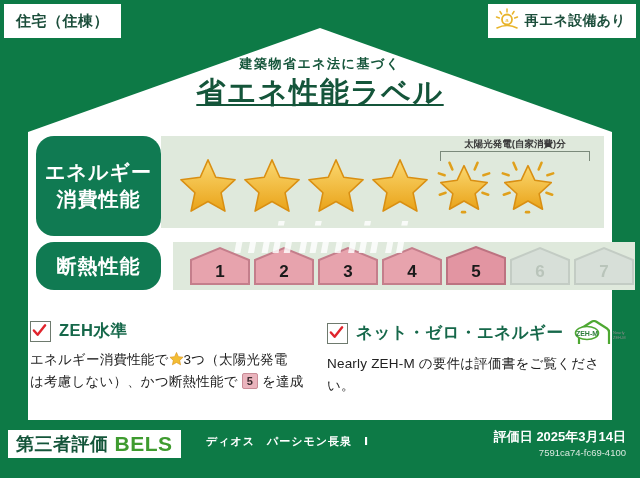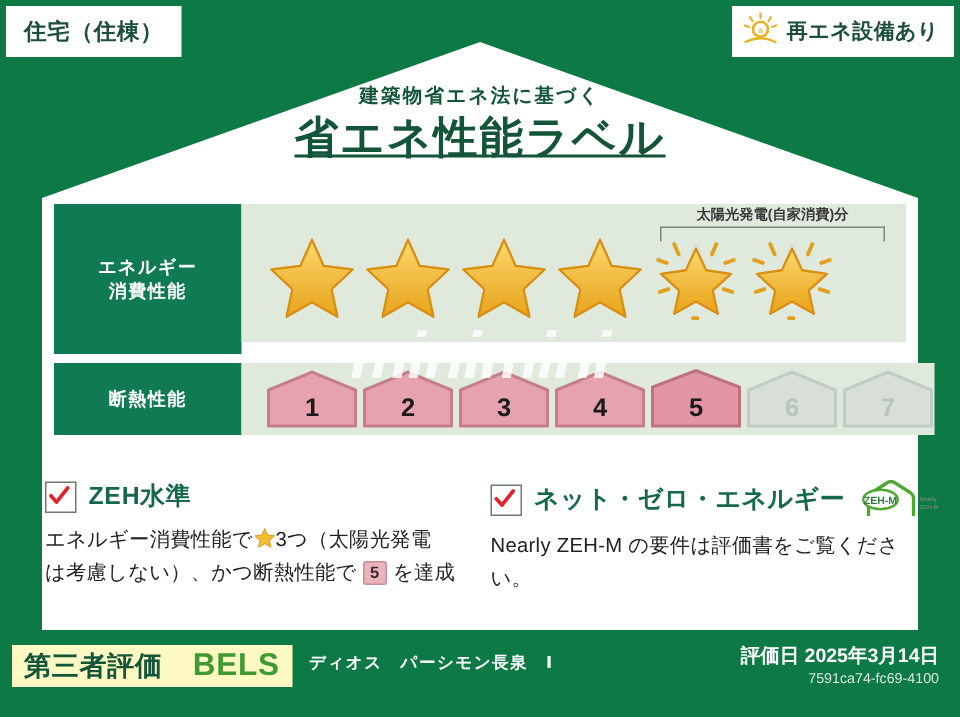--- a/index.html
+++ b/index.html
@@ -48,25 +48,25 @@
   .title-main{
     font-size:29px;font-weight:bold;color:#14553a;letter-spacing:1.5px;
     line-height:1.25;margin-top:2px;text-decoration:underline;
   }
 
   
   .perf{
     position:absolute;left:36px;top:136px;width:568px;z-index:3;
   }
   .perf-row{display:flex;align-items:stretch;}
-  .perf-row + .perf-row{margin-top:6px;}
+  .perf-row + .perf-row{margin-top:6px;gap:12px;}
   .perf-key{
     flex:0 0 125px;background:#107a52;color:#ffffff;
     display:flex;flex-direction:column;align-items:center;justify-content:center;
-    font-size:12px;font-weight:bold;letter-spacing:1px;line-height:1.35;
+    font-size:20px;font-weight:bold;letter-spacing:1px;line-height:1.35;border-radius:18px;
   }
   .perf-key.two{padding:4px 0;}
   .perf-val{
     flex:1 1 auto;background:#dfe9dc;position:relative;
     display:flex;align-items:center;
   }
   .row-energy .perf-key{height:92px;}
   .row-energy .perf-val{height:92px;}
   .row-insu .perf-key{height:48px;}
   .row-insu .perf-val{height:48px;}
@@ -131,22 +131,22 @@
     color:#3b2b2e;font-size:11px;font-weight:bold;
     padding:0 4px;border-radius:2px;line-height:14px;vertical-align:1px;
   }
 
   
   .footer{
     position:absolute;left:0;right:0;bottom:0;height:58px;
     background:#0d7a46;z-index:4;
   }
   .bels-badge{
-    position:absolute;left:8px;top:10px;height:28px;background:#fef9c3;
-    display:flex;align-items:center;padding:0 8px;gap:20px;
+    position:absolute;left:8px;top:10px;height:28px;background:#ffffff;
+    display:flex;align-items:center;padding:0 8px;gap:6px;
   }
   .bels-ja{font-size:18px;font-weight:bold;color:#14553a;letter-spacing:.5px;}
   .bels-en{font-size:21px;font-weight:bold;color:#3f9b2f;letter-spacing:.5px;}
   .bldg-name{
     position:absolute;left:206px;top:14px;
     font-size:11px;font-weight:bold;color:#ffffff;letter-spacing:1px;
     white-space:nowrap;
   }
   .eval-date{
     position:absolute;right:14px;top:8px;text-align:right;

